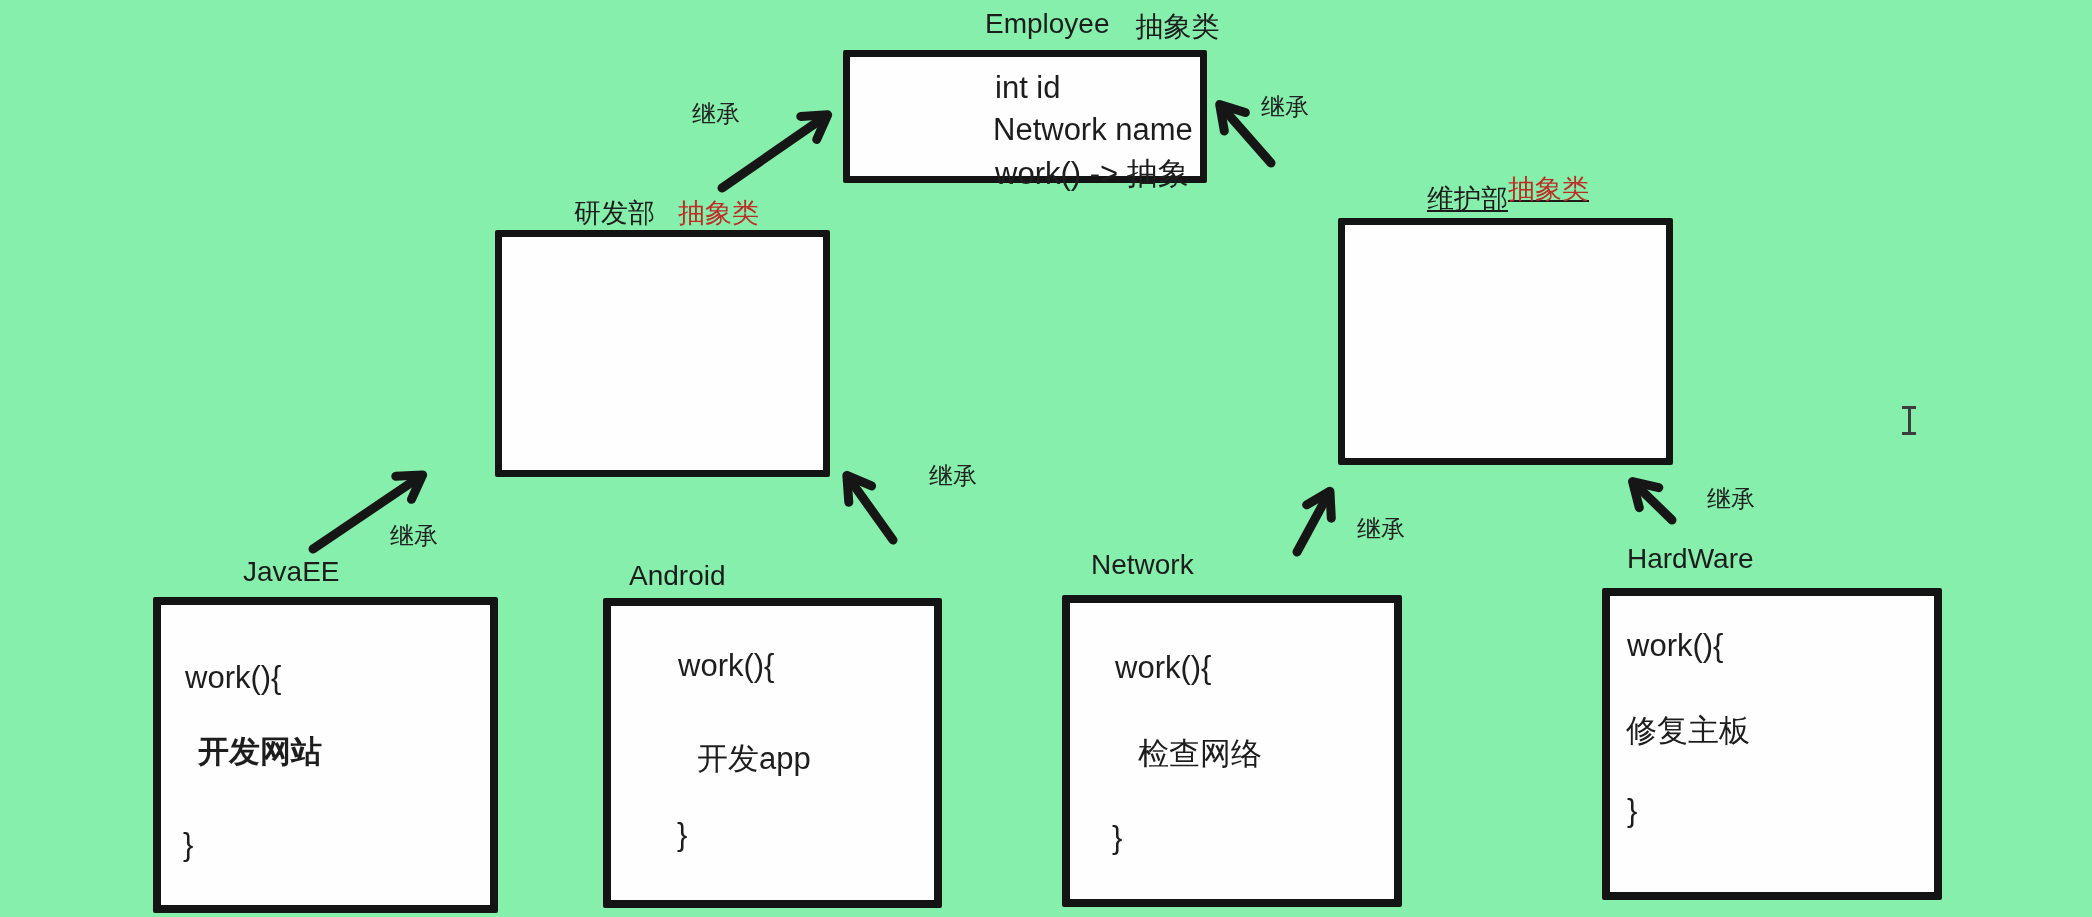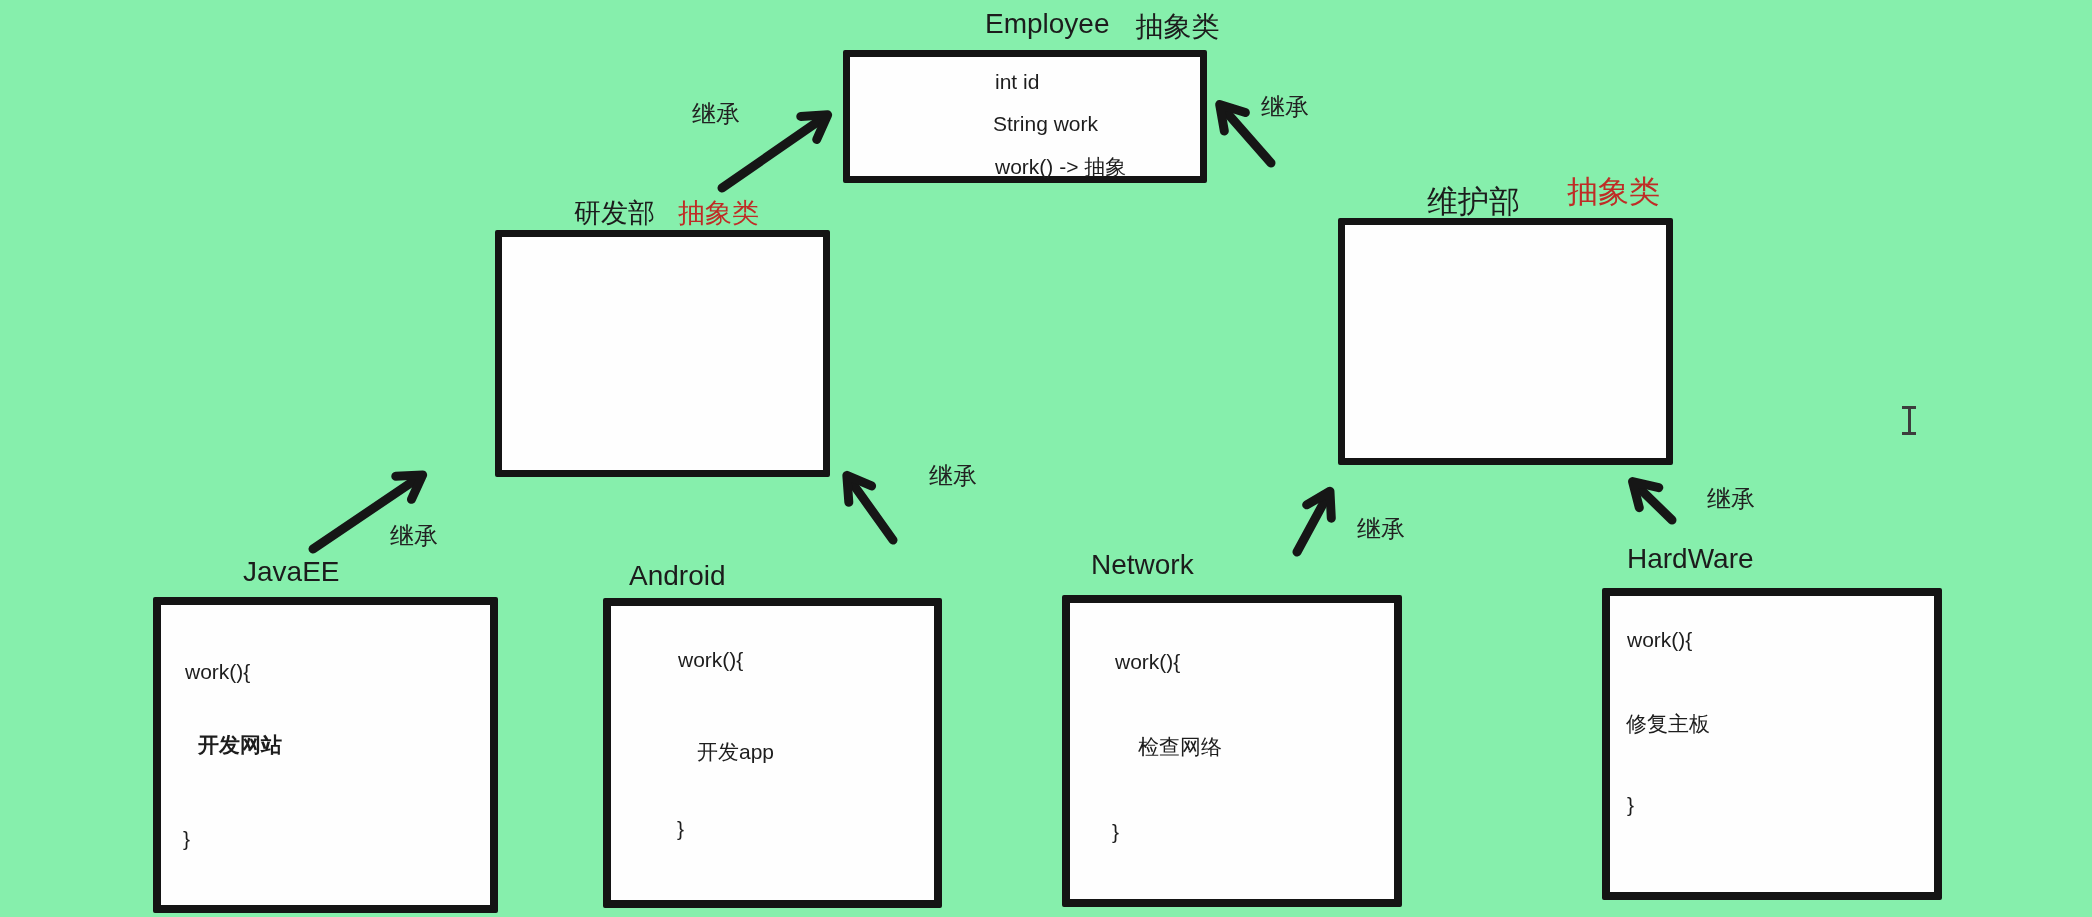--- a/index.html
+++ b/index.html
@@ -36,41 +36,41 @@
     align-items: flex-start;
     white-space: nowrap;
     font-size: 28px;
     color: #1c1c1c;
   }
   .cls-title .stereo { color: #1c1c1c; }
   .cls-title .stereo.red { color: #bf2c26; }
   .member, .code-line {
     position: absolute;
     white-space: nowrap;
-    font-size: 21px;
+    font-size: 31px;
     color: #1d1d1d;
   }
   .inherit-label {
     position: absolute;
     white-space: nowrap;
     font-size: 24px;
     color: #222222;
   }
   
   #employee-box   { left: 843px;  top: 50px;  width: 364px; height: 133px; }
   #employee-title { left: 985px;  top: 8px;   gap: 26px; }
   #emp-f0 { left: 145px; top: 13px; }
   #emp-f1 { left: 143px; top: 55px; }
   #emp-f2 { left: 145px; top: 96px; }
   
   #dev-box   { left: 495px; top: 230px; width: 335px; height: 247px; }
   #dev-title { left: 574px; top: 195px; gap: 23px; font-size: 27px; }
   
   #maint-box   { left: 1338px; top: 218px; width: 335px; height: 247px; }
-  #maint-title { left: 1427px; top: 181px; gap: 47px; font-size: 31px; }
+  #maint-title { left: 1427px; top: 181px; font-size: 27px; text-decoration: underline; }
   #maint-title .stereo { position: relative; top: -10px; }
   
   #javaee-box   { left: 153px;  top: 597px; width: 345px; height: 316px; }
   #javaee-title { left: 205px;  top: 556px; margin-left: 38px; }
   #javaee-box .l0 { left: 24px; top: 55px; }
   #javaee-box .l1 { left: 37px; top: 126px; font-weight: bold; }
   #javaee-box .l2 { left: 22px; top: 222px; }
 
   #android-box   { left: 603px; top: 598px; width: 339px; height: 310px; }
   #android-title { left: 629px; top: 560px; justify-content: center; }
@@ -142,21 +142,21 @@
     <line x1="722" y1="188" x2="826" y2="116" stroke="#161616" stroke-width="9" stroke-linecap="round" marker-end="url(#ah)"></line>
     <line x1="1271" y1="163" x2="1221" y2="106" stroke="#161616" stroke-width="9" stroke-linecap="round" marker-end="url(#ah)"></line>
   </svg>
 
   <div class="cls-title" id="employee-title">
     <span>Employee</span>
     <span class="stereo">抽象类</span>
   </div>
   <div class="cls-box" id="employee-box">
     <div class="member" id="emp-f0">int id</div>
-    <div class="member" id="emp-f1">String work</div>
+    <div class="member" id="emp-f1">Network name</div>
     <div class="member" id="emp-f2">work() -&gt; 抽象</div>
   </div>
 
   <div class="cls-title" id="dev-title">
     <span>研发部</span>
     <span class="stereo red">抽象类</span>
   </div>
   <div class="cls-box" id="dev-box"></div>
 
   <div class="cls-title" id="maint-title">

